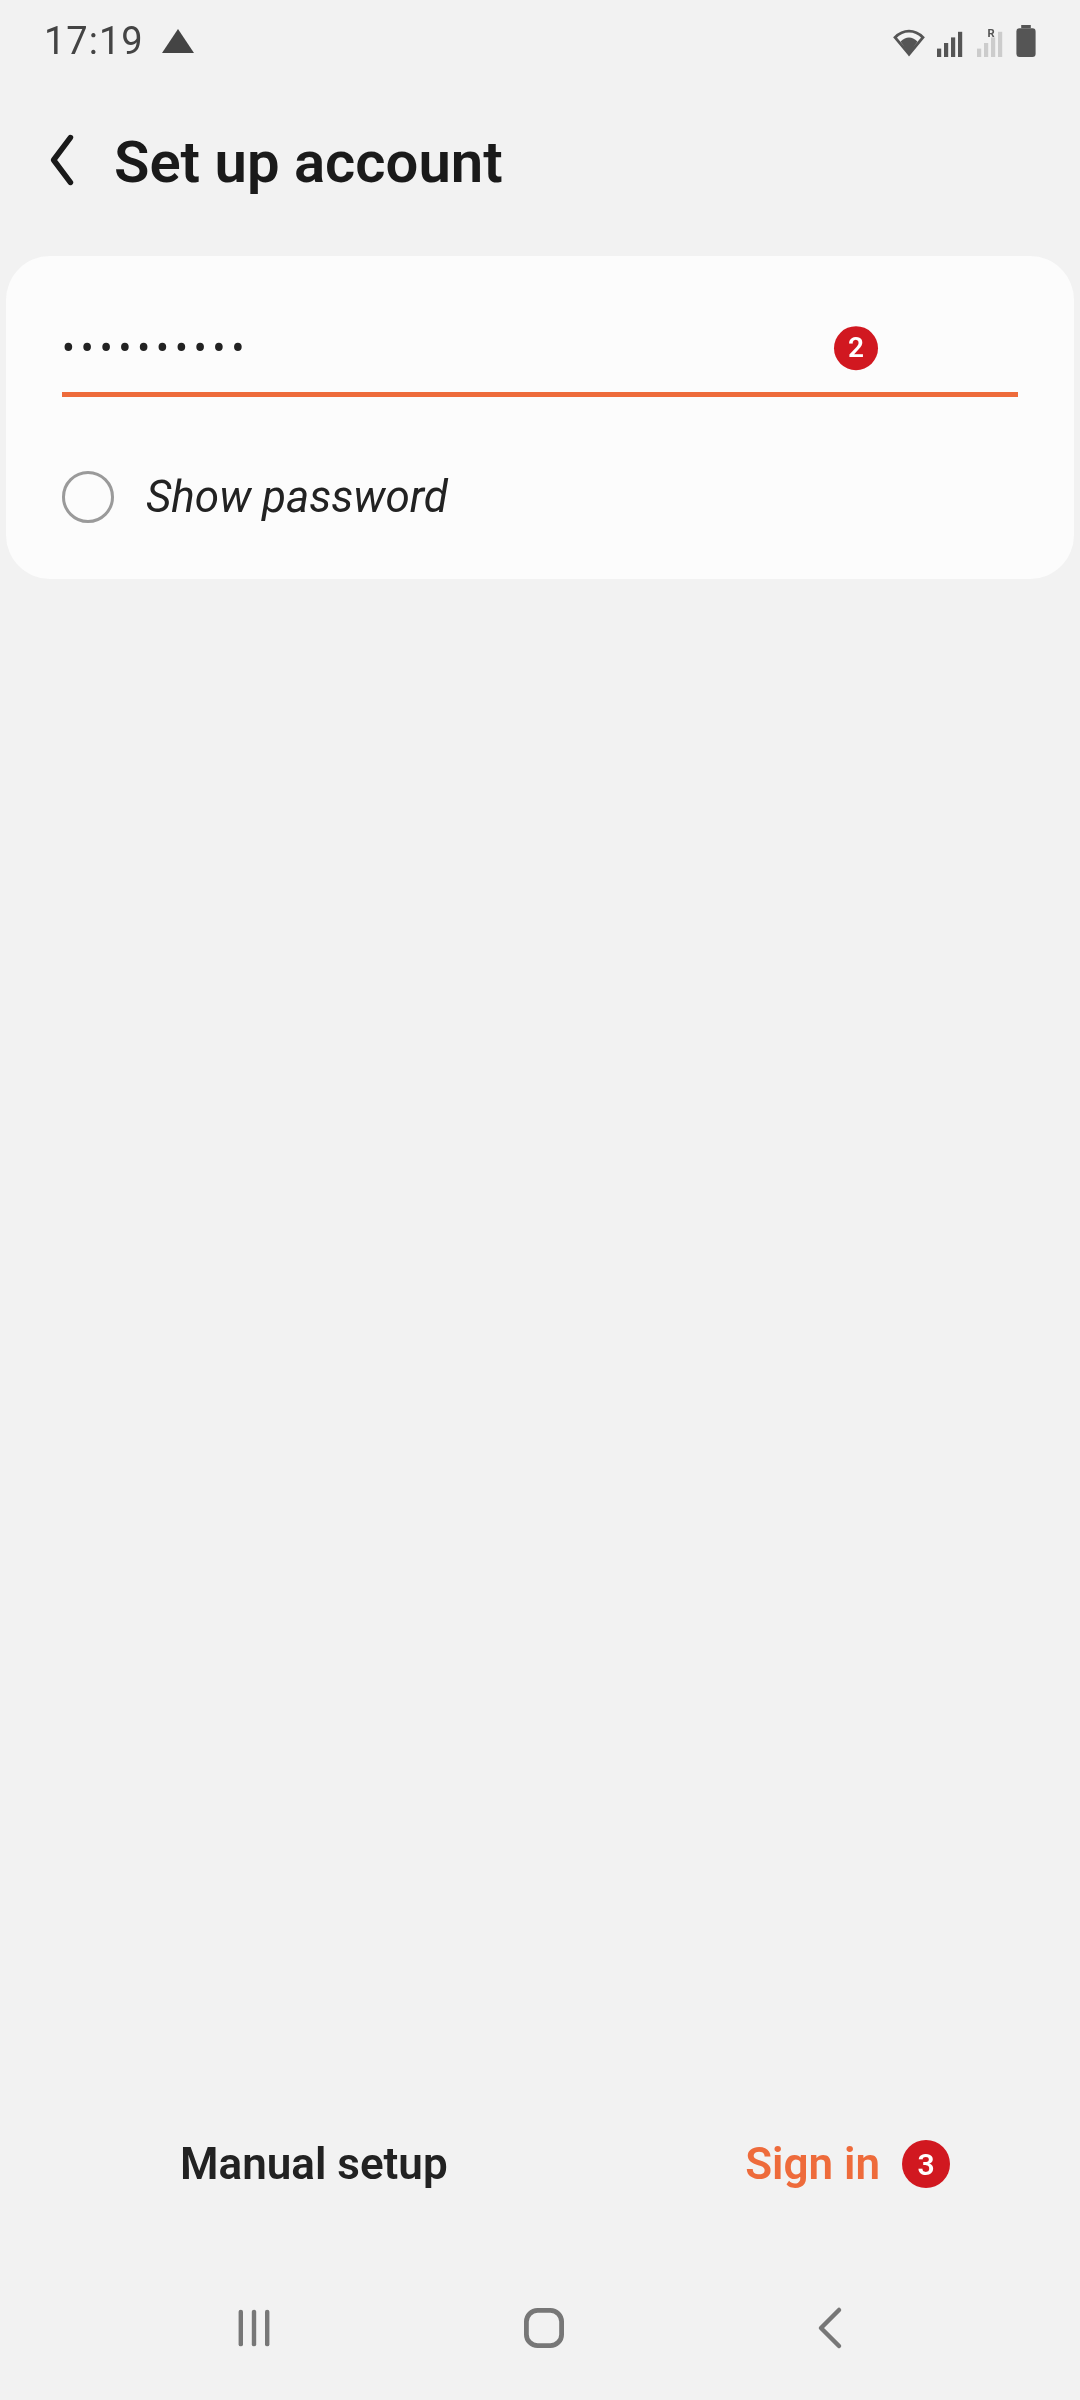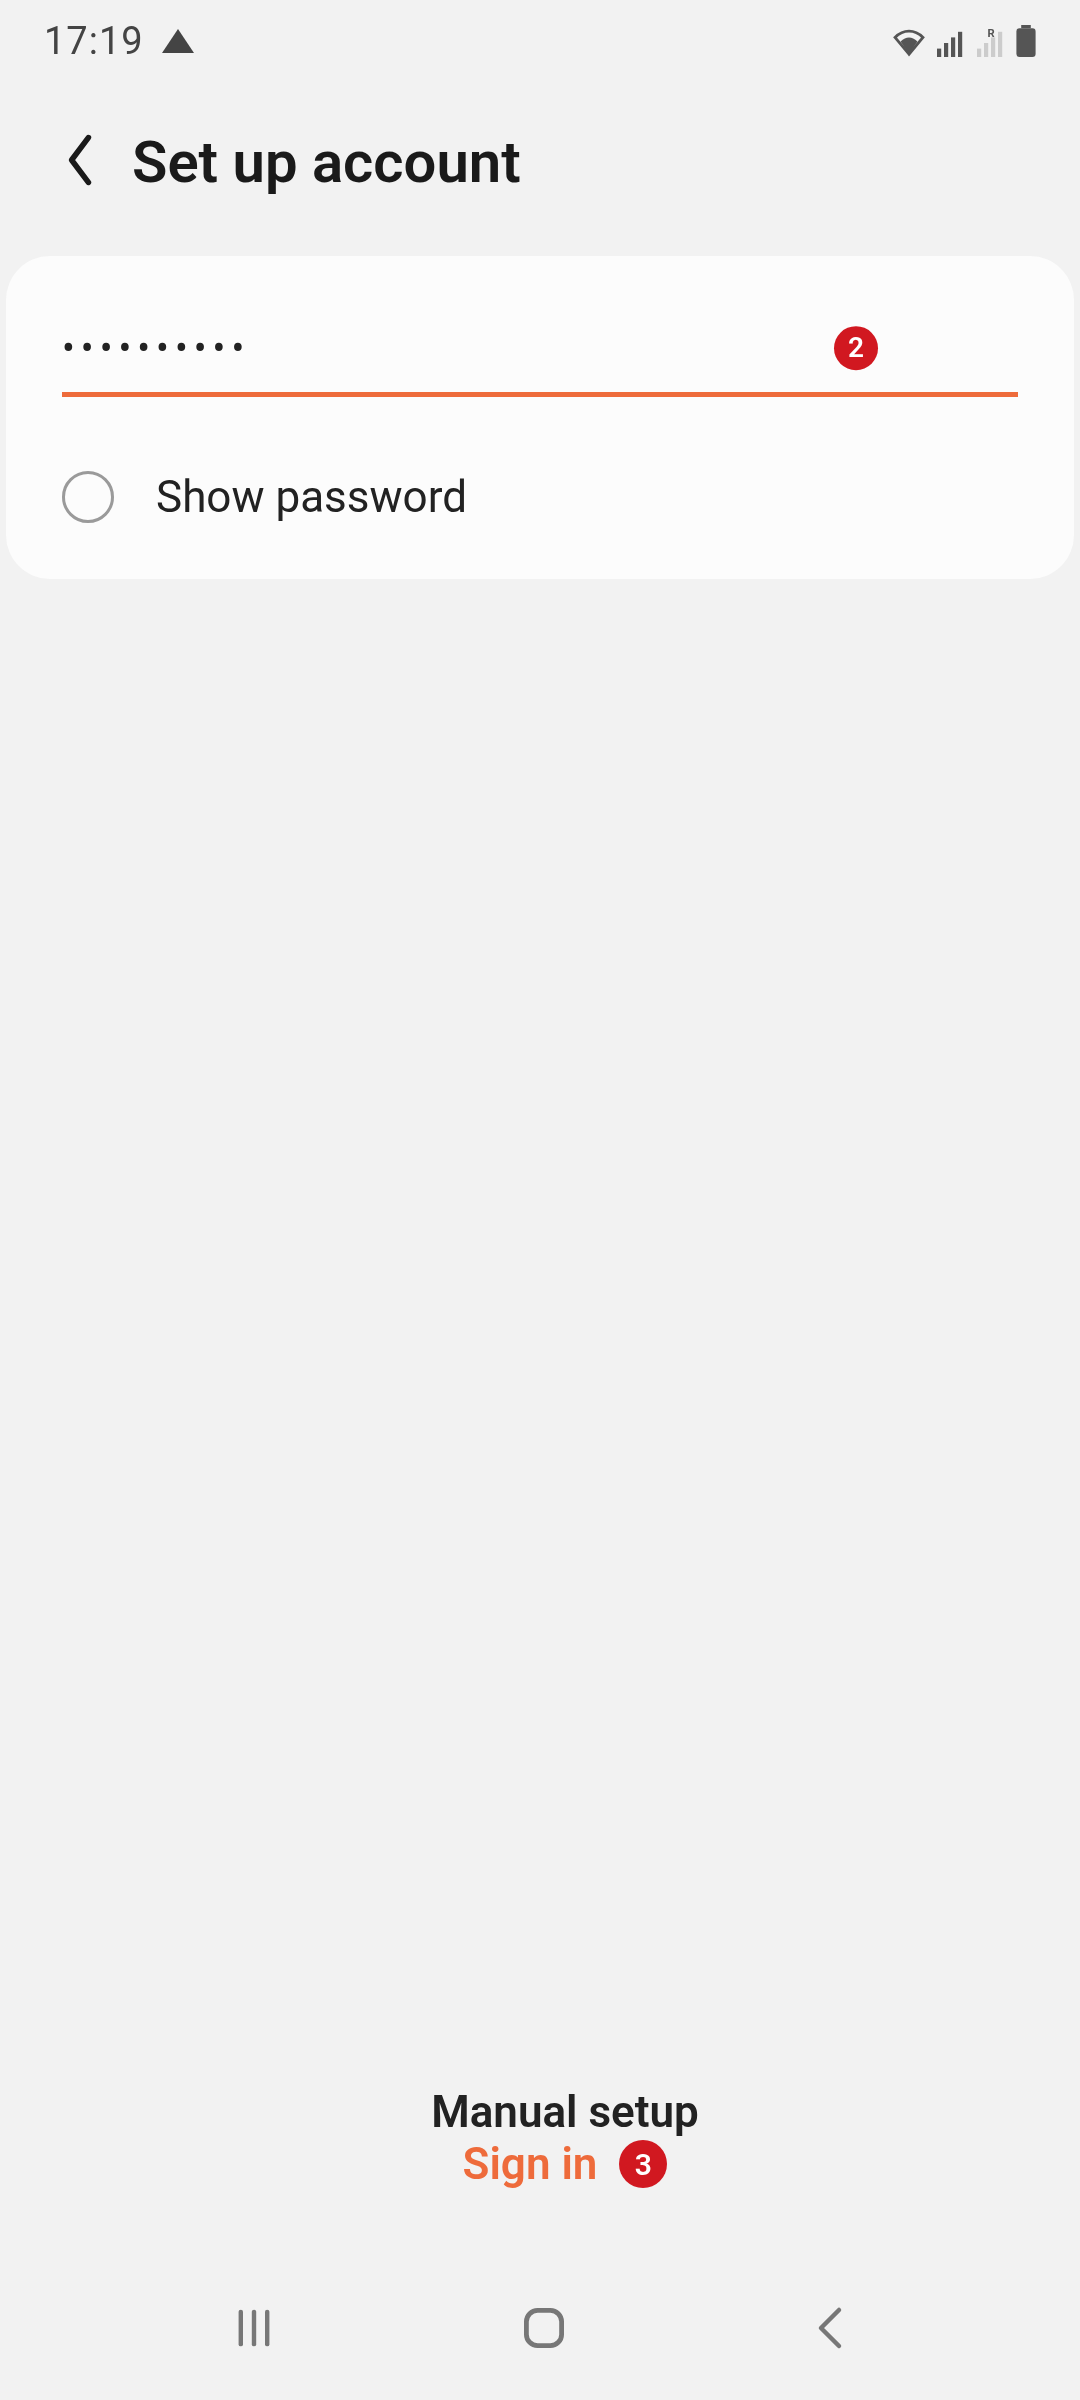--- a/index.html
+++ b/index.html
@@ -48,21 +48,21 @@
       display: flex;
       align-items: flex-end;
       gap: 10px;
     }
     .status-right svg { display:block; }
 
     
     .header {
       display: flex;
       align-items: center;
-      padding: 50px 40px 60px 62px;
+      padding: 50px 40px 60px 44px;
       gap: 34px;
     }
     .header-title {
       font-size: 58px;
       font-weight: 600;
       color: #1a1a1a;
     }
 
     
     .card {
@@ -120,22 +120,23 @@
       align-items: center;
       justify-content: center;
       font-size: 28px;
       font-weight: 600;
     }
     .badge.pw { right: 140px; }
 
     .show-row {
       display: flex;
       align-items: center;
-      gap: 42px;
+      gap: 32px;
       padding-top: 10px;
+      font-style: italic;
     }
     .radio {
       width: 52px;
       height: 52px;
       border: 3px solid #9a9a9a;
       border-radius: 50%;
       flex-shrink: 0;
     }
     .show-label {
       font-size: 44px;
@@ -145,21 +146,20 @@
     
     .bottom-actions {
       position: absolute;
       left: 0;
       right: 0;
       bottom: 210px;
       display: flex;
       align-items: center;
       justify-content: space-between;
       padding: 0 130px 0 180px;
-      flex-direction: column;
     }
     .manual {
       font-size: 44px;
       font-weight: 600;
       color: #222;
     }
     .signin-wrap {
       display: flex;
       align-items: center;
       gap: 22px;

